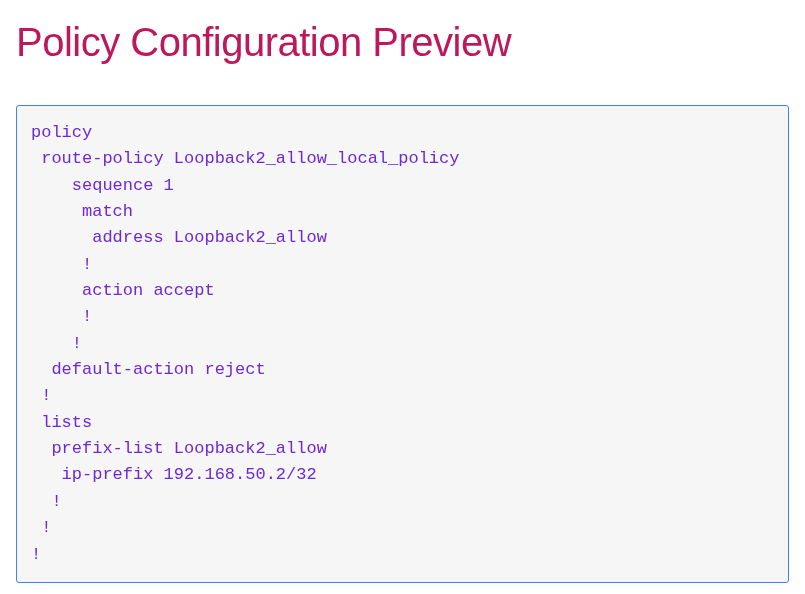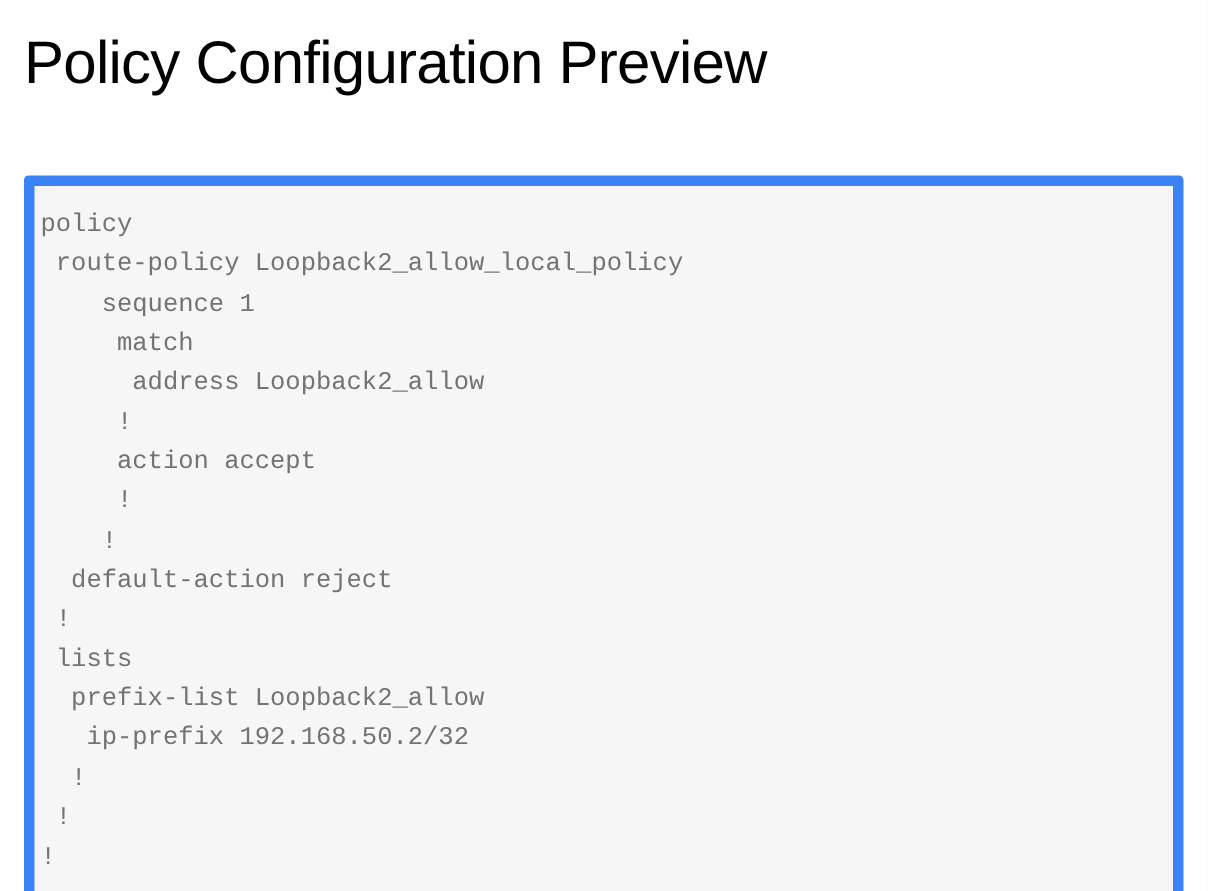--- a/index.html
+++ b/index.html
@@ -10,32 +10,32 @@
     body {
       background: #ffffff;
       font-family: -apple-system, BlinkMacSystemFont, "Segoe UI", Helvetica, Arial, sans-serif;
       padding: 20px 16px;
       width: 805px;
     }
     .page-title {
       font-size: 40px;
       font-weight: 400;
       letter-spacing: -0.5px;
-      color: #000000;
-      margin-bottom: 52px;
+      color: #be185d;
+      margin-bottom: 40px;
     }
     .code-block {
       background: #f6f6f6;
-      border: 7px solid #3b82f6;
+      border: 1px solid #3b82f6;
       border-radius: 3px;
-      padding: 14px 4px;
+      padding: 14px 14px;
       font-family: "SFMono-Regular", Consolas, "Liberation Mono", Menlo, Courier, monospace;
       font-size: 17px;
       line-height: 1.55;
-      color: #737373;
+      color: #6d28d9;
       white-space: pre;
       overflow-x: auto;
     }
   </style>
 </head>
 <body>
 
 <h1 class="page-title">Policy Configuration Preview</h1>
 
 <pre class="code-block">policy

